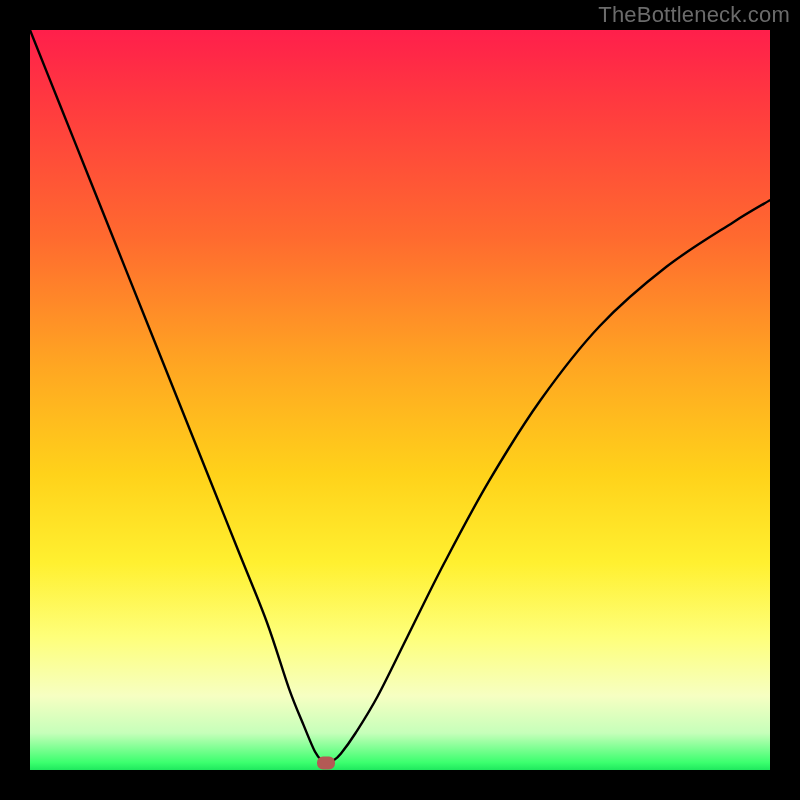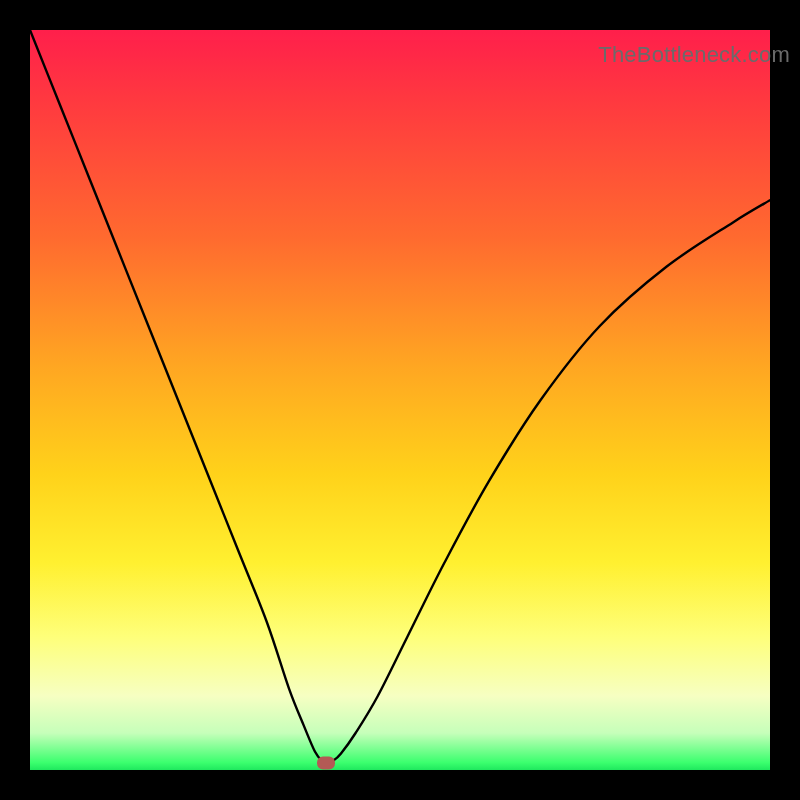--- a/index.html
+++ b/index.html
@@ -19,21 +19,20 @@
   }
   .watermark {
     position: absolute;
     top: 2px;
     right: 10px;
     color: #6b6b6b;
     font-size: 22px;
     font-weight: 500;
     letter-spacing: 0.2px;
     z-index: 10;
-    margin-top: 40px;
   }
   .plot {
     position: absolute;
     left: 30px;
     top: 30px;
     width: 740px;
     height: 740px;
   }
   .gradient {
     position: absolute;

